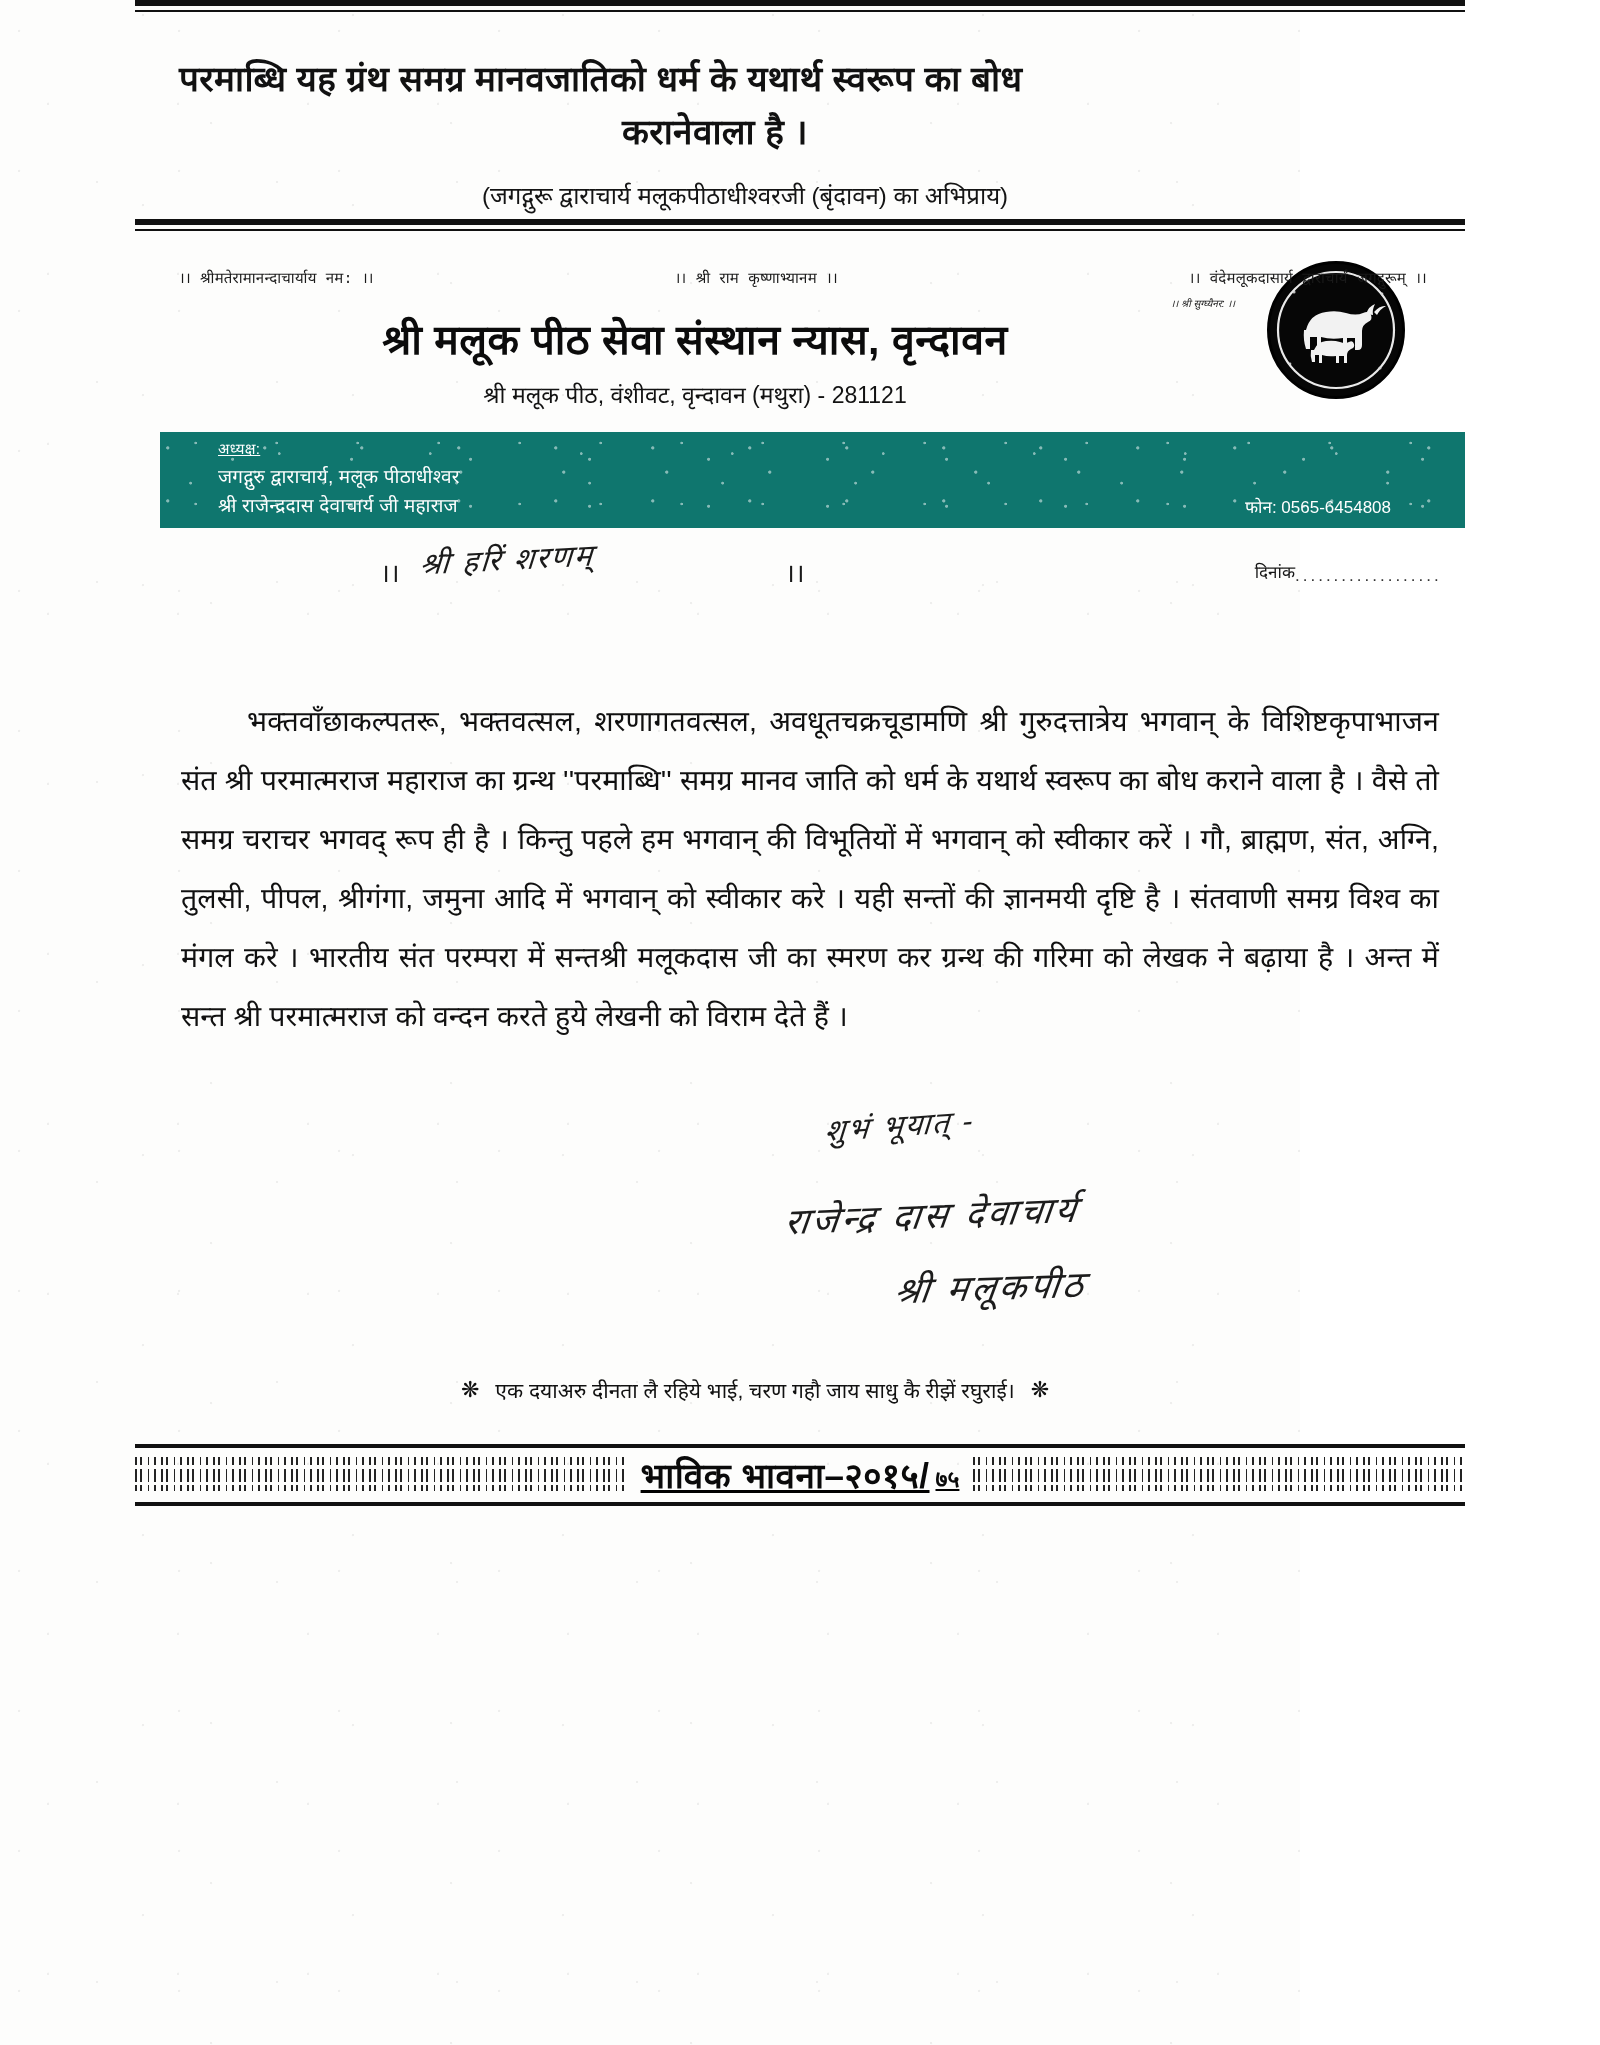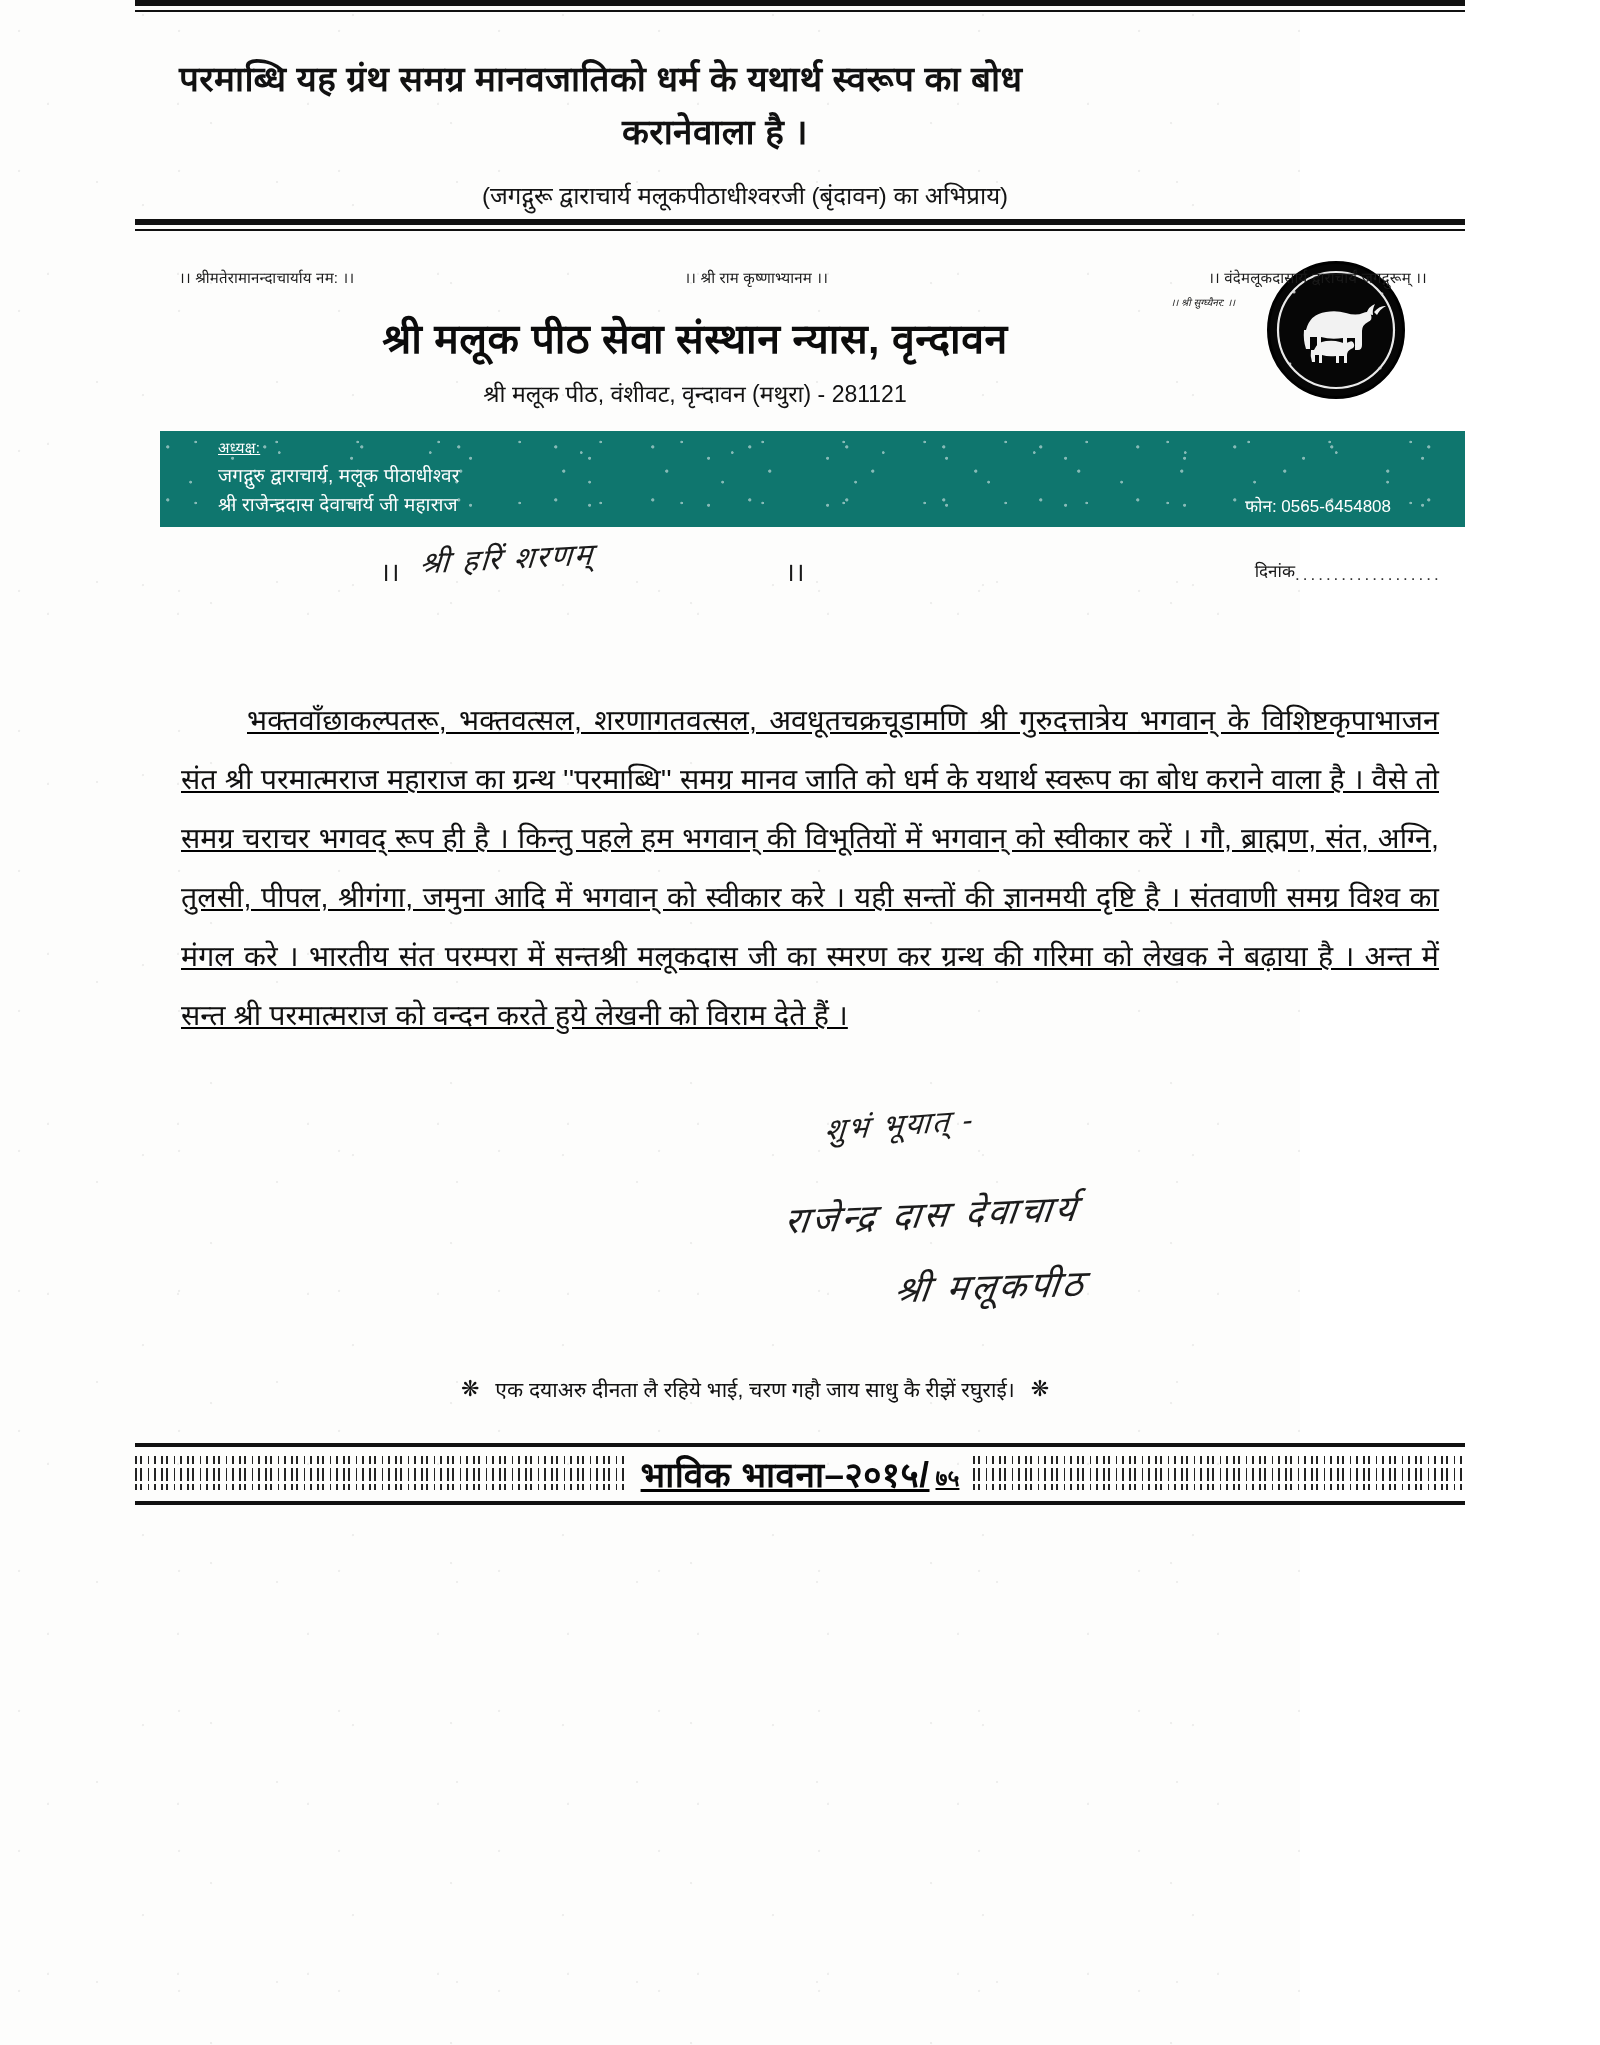--- a/index.html
+++ b/index.html
@@ -87,21 +87,21 @@
   
   .letterhead {
     position: relative;
     padding: 22px 0 0 0;
   }
   .invoc-row {
     display: flex;
     justify-content: space-between;
     align-items: flex-start;
     padding: 14px 44px 0 44px;
-    font-family: Liberation Sans, sans-serif;
+    font-family: Liberation Mono, monospace;
     font-size: 15px;
     color: #1a1a1a;
     letter-spacing: .2px;
   }
   .invoc-row .invoc { white-space: nowrap; }
   .invoc-row .invoc.mid { transform: translateX(-22px); }
   .invoc-row .invoc.right { transform: translateX(6px); }
 
   .invoc-center {
     text-align: right;
@@ -230,21 +230,20 @@
     letter-spacing: 3px;
     color: #333;
     overflow: hidden;
     white-space: nowrap;
   }
 
   
   .body-block {
     margin-top: 92px;
     padding: 0 26px 0 46px;
-    text-decoration: underline;
   }
   .body-para {
     font-family: "Liberation Sans", "DejaVu Sans", sans-serif;
     font-size: 28.5px;
     line-height: 2.07;
     text-align: justify;
     text-indent: 66px;
     color: #101010;
     letter-spacing: .1px;
   }

